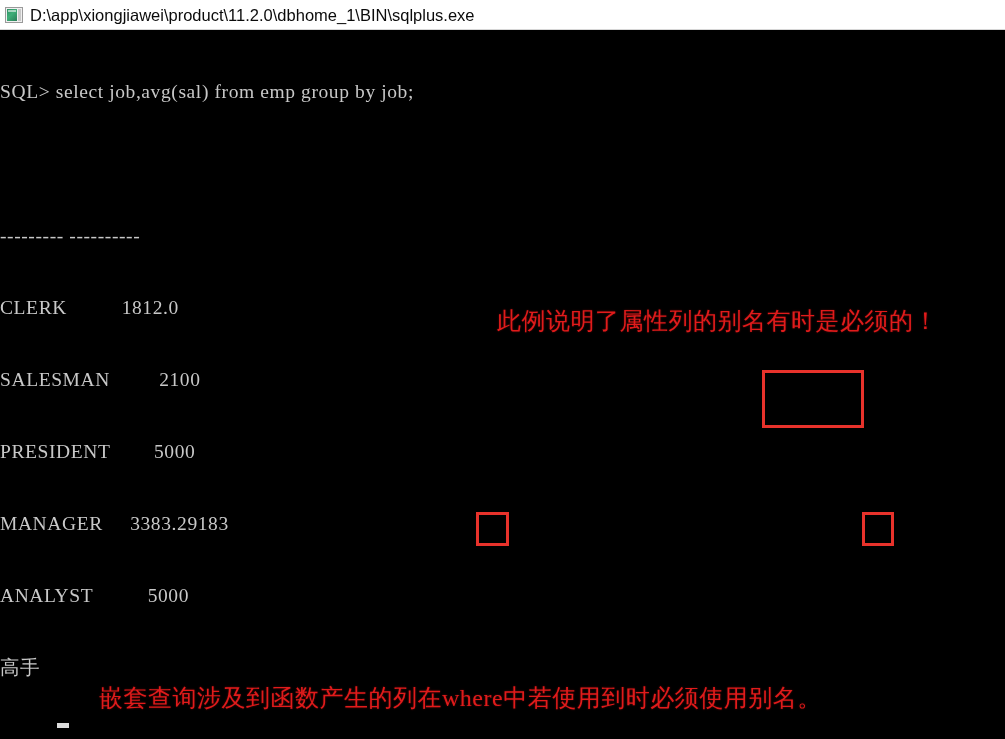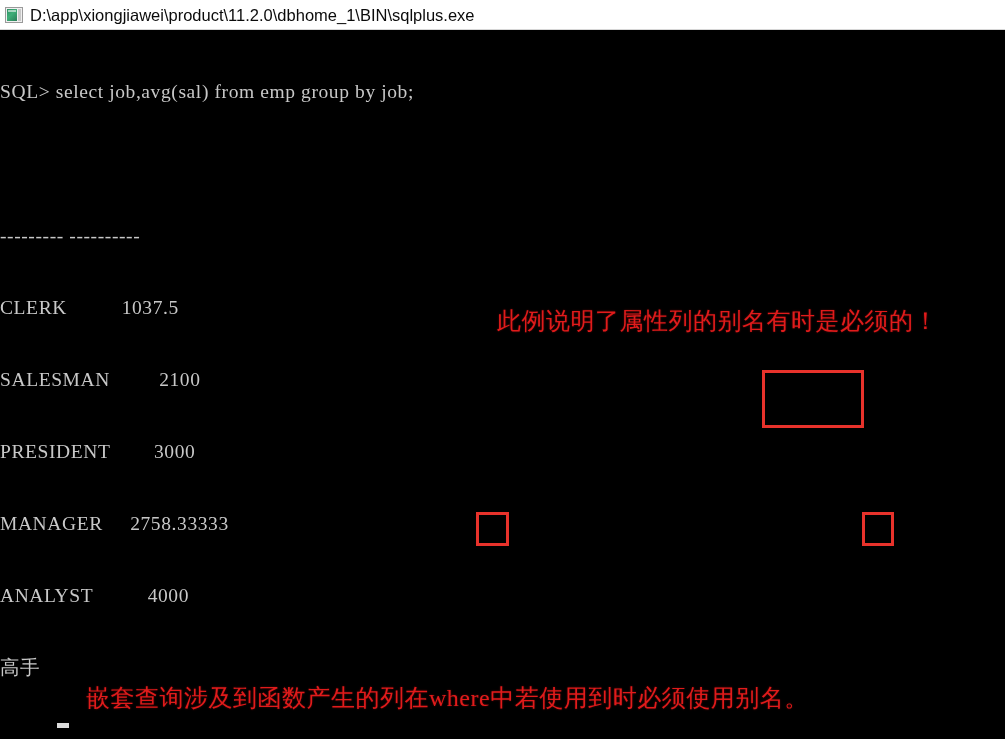--- a/index.html
+++ b/index.html
@@ -120,21 +120,21 @@
     white-space: nowrap;
     text-shadow: 0 0 2px rgba(224,27,27,0.45);
   }
   #note-top {
     left: 497px;
     top: 305px;
     font-size: 24px;
     letter-spacing: 0.5px;
   }
   #note-bottom {
-    left: 86px;
+    left: 99px;
     top: 682px;
     font-size: 24px;
     letter-spacing: 0.5px;
   }
 
   .red-box {
     position: absolute;
     border: 3px solid #e8322b;
     box-sizing: border-box;
     pointer-events: none;
@@ -165,25 +165,25 @@
     </div>
     <div id="title-text">D:\app\xiongjiawei\product\11.2.0\dbhome_1\BIN\sqlplus.exe</div>
   </div>
 
   <div id="console">
 
     <div class="term">
       <div class="line">SQL&gt; select job,avg(sal) from emp group by job;</div>
       <div class="line blank"></div>
       <div class="line">--------- ----------</div>
-      <div class="line">CLERK          1037.5</div>
+      <div class="line">CLERK          1812.0</div>
       <div class="line">SALESMAN         2100</div>
-      <div class="line">PRESIDENT        3000</div>
-      <div class="line">MANAGER     2758.33333</div>
-      <div class="line">ANALYST          4000</div>
+      <div class="line">PRESIDENT        5000</div>
+      <div class="line">MANAGER     3383.29183</div>
+      <div class="line">ANALYST          5000</div>
       <div class="line">高手</div>
       
       
       
       
       
       
       
       
       

